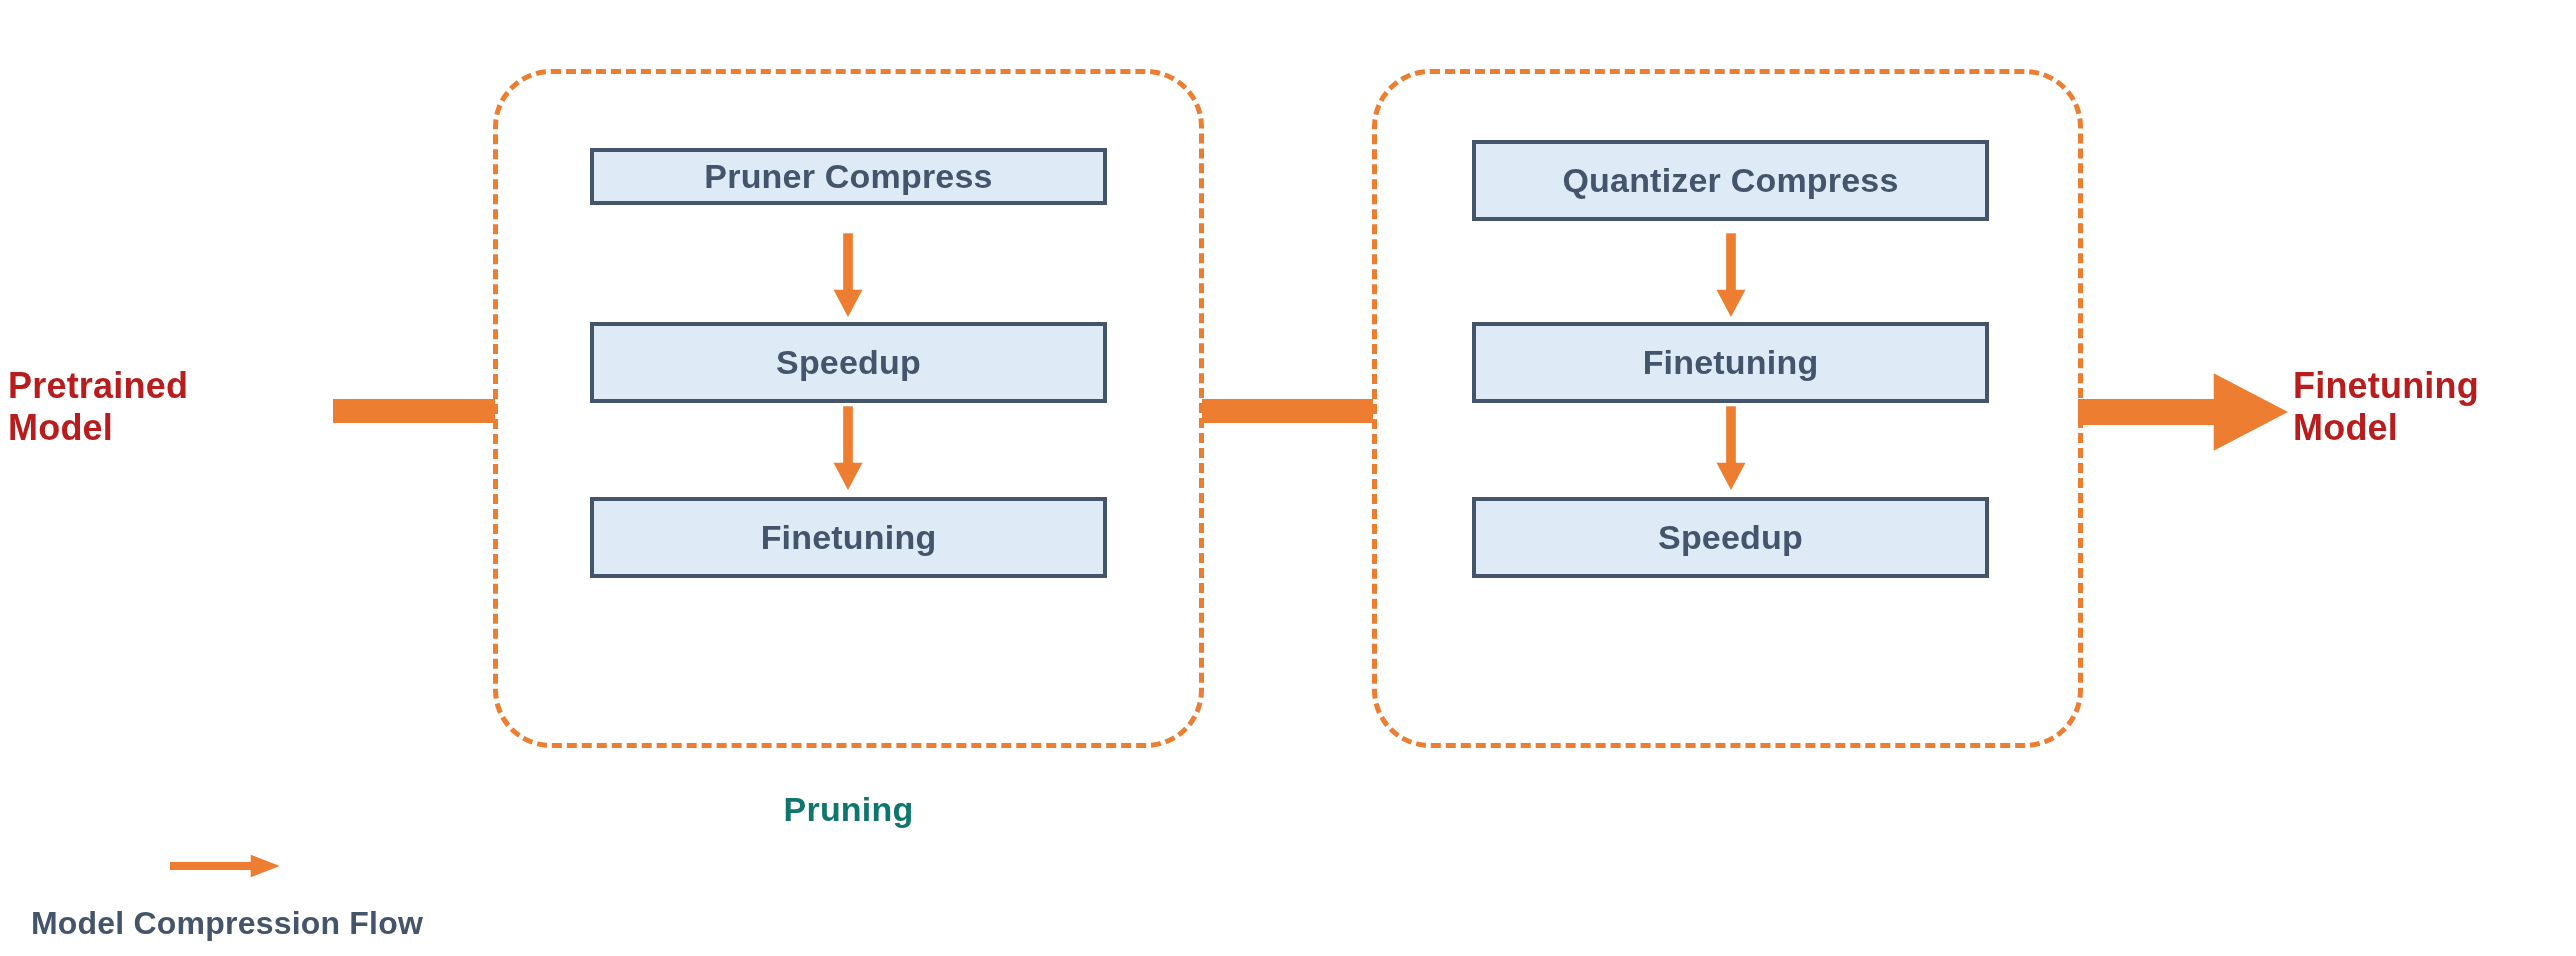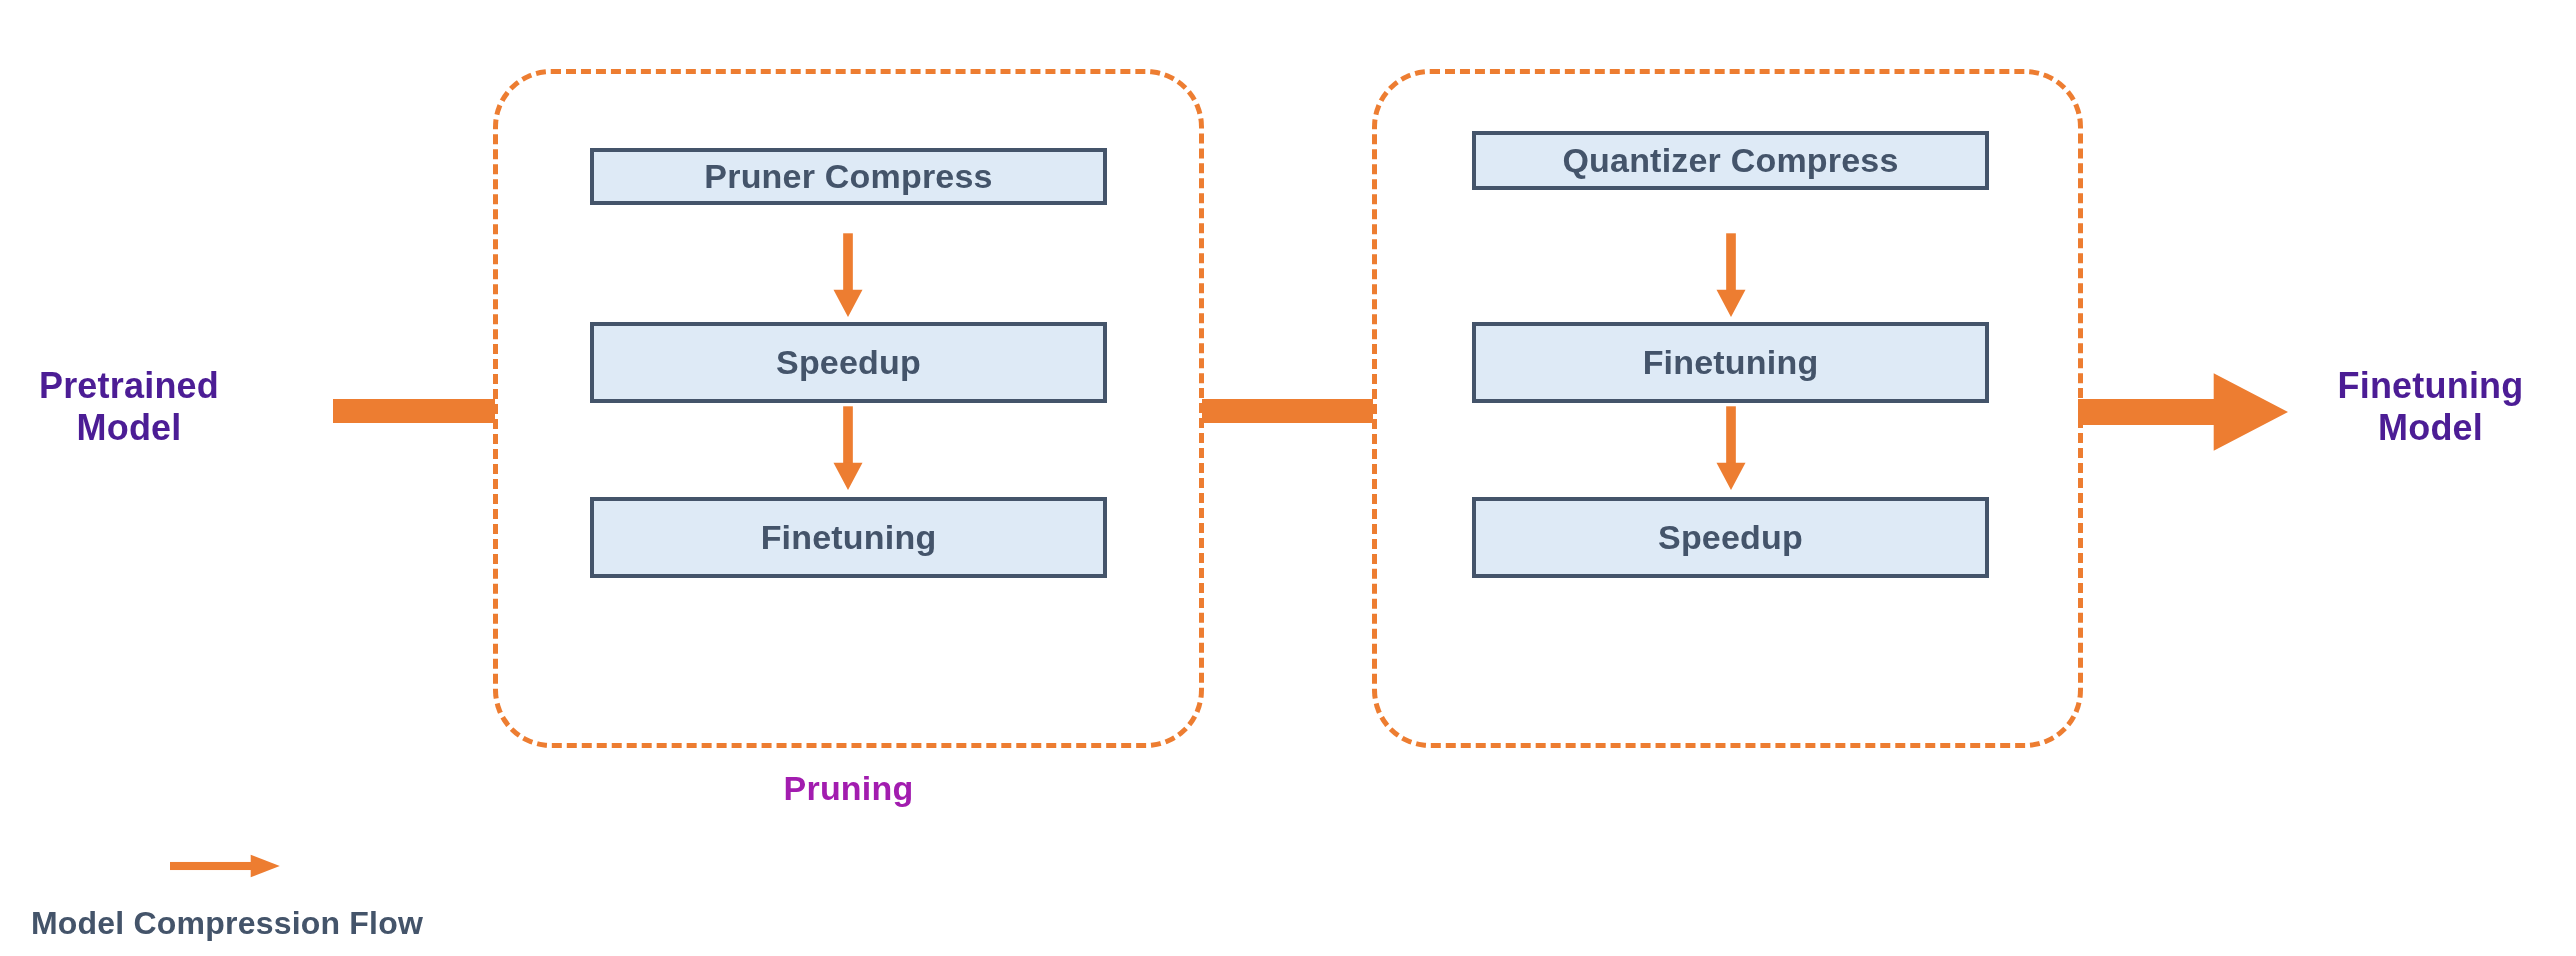--- a/index.html
+++ b/index.html
@@ -16,43 +16,44 @@
     height: 957px;
     background: #ffffff;
     overflow: hidden;
   }
 
   
   .abs { position: absolute; }
 
   
   .endpoint-label {
-    color: #4c1d95;
+    color: #b91c1c;
     font-weight: bold;
     font-size: 36px;
     line-height: 1.18;
-    text-align: center;
+    text-align: left;
     letter-spacing: 0.2px;
   }
 
   
   .group-box {
     border: 5.7px dashed #ED7D31;
     border-radius: 58px;
     box-sizing: border-box;
     background: transparent;
   }
 
   
   .group-caption {
-    color: #a21caf;
+    color: #0f766e;
     font-size: 34px;
     font-weight: 600;
     text-align: center;
     letter-spacing: 0.2px;
+    margin-top: 21px;
   }
 
   
   .proc-box {
     box-sizing: border-box;
     background: #DEEAF6;
     border: 4px solid #44546A;
     display: flex;
     align-items: center;
     justify-content: center;
@@ -121,21 +122,21 @@
   <div class="abs proc-box" style="left:590px; top:497px; width:517px; height:81px;">
     <span>Finetuning</span>
   </div>
 
   <div class="abs group-caption" style="left:493px; top:769px; width:711px;">Pruning</div>
 
   <div class="abs flow-bar" style="left:1202px; top:399px; width:171px; height:24px;"></div>
 
   <div class="abs group-box" style="left:1372px; top:69px; width:711px; height:679px;"></div>
 
-  <div class="abs proc-box" style="left:1472px; top:131px; width:517px; height:59px;">
+  <div class="abs proc-box" style="left:1472px; top:140px; width:517px; height:81px;">
     <span>Quantizer Compress</span>
   </div>
 
   <svg class="abs v-arrow" style="left:1702px; top:233px;" width="58" height="86" viewBox="0 0 72 106">
     <rect x="30" y="0" width="12" height="72" fill="#ED7D31"></rect>
     <polygon points="18,70 54,70 36,104" fill="#ED7D31"></polygon>
   </svg>
 
   <div class="abs proc-box" style="left:1472px; top:322px; width:517px; height:81px;">
     <span>Finetuning</span>

